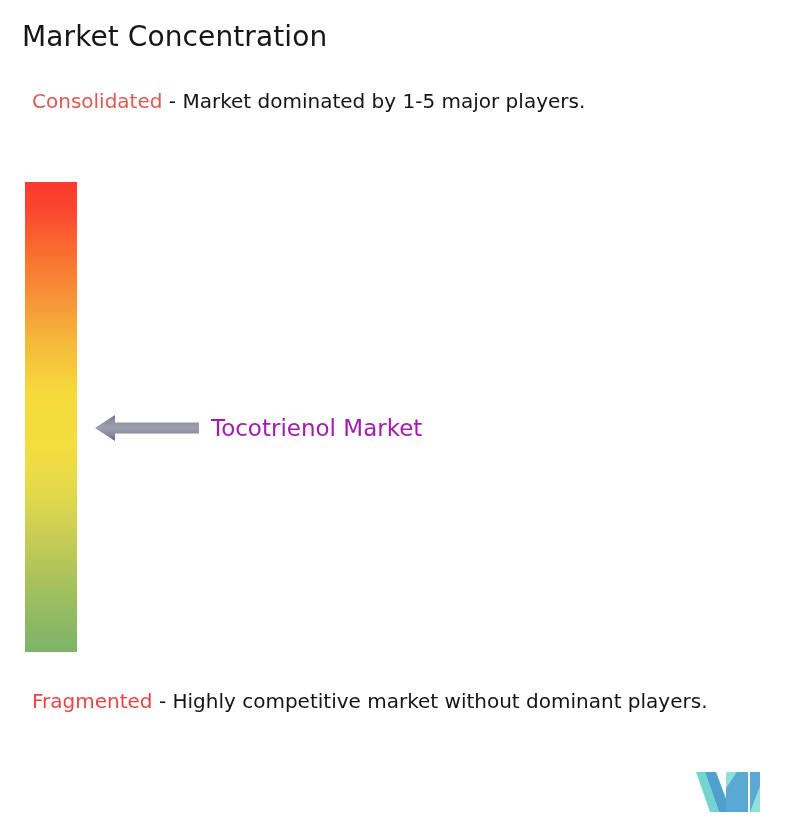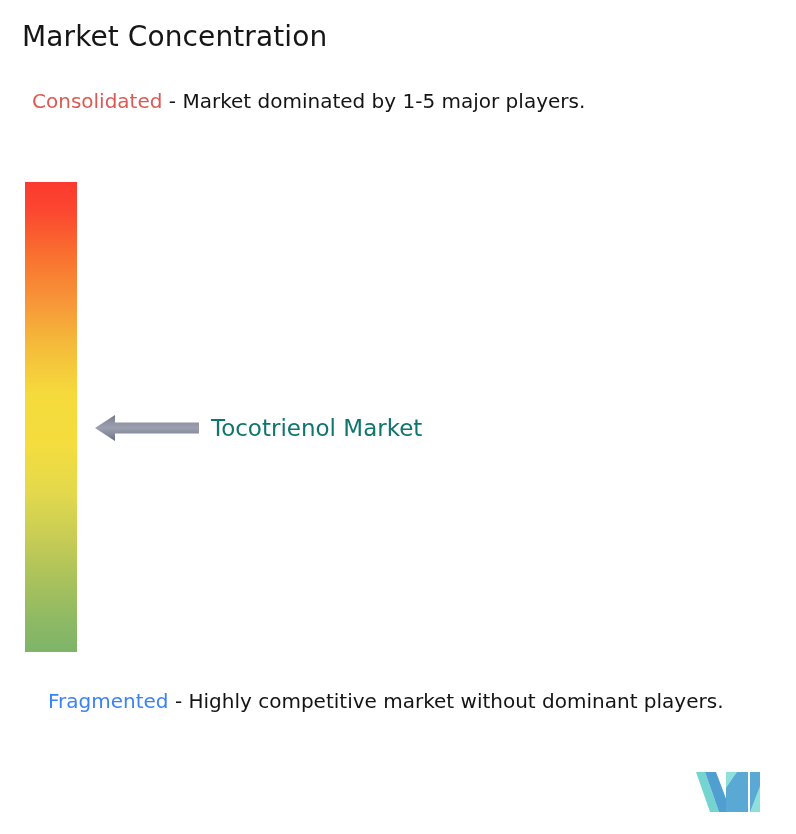--- a/index.html
+++ b/index.html
@@ -106,21 +106,21 @@
   }
   .pointer-arrow {
     display: block;
     width: 104px;
     height: 32px;
   }
   .pointer-label {
     margin-left: 12px;
     font-size: 23px;
     line-height: 32px;
-    color: #0f766e;
+    color: #a21caf;
     white-space: nowrap;
     font-weight: 400;
   }
 
   
   .footer-source {
     position: absolute;
     left: 22px;
     top: 782px;
     font-size: 21px;
@@ -162,21 +162,21 @@
           <stop offset="78%" stop-color="#83879a"></stop>
           <stop offset="100%" stop-color="#63687c"></stop>
         </linearGradient>
       </defs>
       <polygon points="0,16 20,3 20,10.5 104,10.5 104,21.5 20,21.5 20,29" fill="url(#arrowGrad)"></polygon>
     </svg>
     <span class="pointer-label">Tocotrienol Market</span>
   </div>
 
   <div class="legend-block legend-bottom">
-    <span class="legend-key fragmented" style="color: #3b82f6; margin-left: 16px;">Fragmented</span><span class="legend-desc">  - </span><span class="legend-desc">Highly competitive market without dominant players.</span>
+    <span class="legend-key fragmented" style="color: #ef4444;">Fragmented</span><span class="legend-desc">  - </span><span class="legend-desc">Highly competitive market without dominant players.</span>
   </div>
 
 
   <svg class="footer-logo" viewBox="0 0 66 48">
     <polygon points="0,4 9,4 23,44 14,44" fill="#74d4cf"></polygon>
     <polygon points="9,4 20,4 35,44 23,44" fill="#4f9fd0"></polygon>
     <polygon points="26,4 36,4 36,44 26,44" fill="#8fe0db" opacity="0"></polygon>
     <polygon points="30,4 41,4 30,36 30,4" fill="#8fe0db"></polygon>
     <polygon points="41,4 52,4 52,44 41,44" fill="#5aa8d4"></polygon>
     <polygon points="30,20 41,4 41,44 30,44" fill="#5aa8d4"></polygon>

